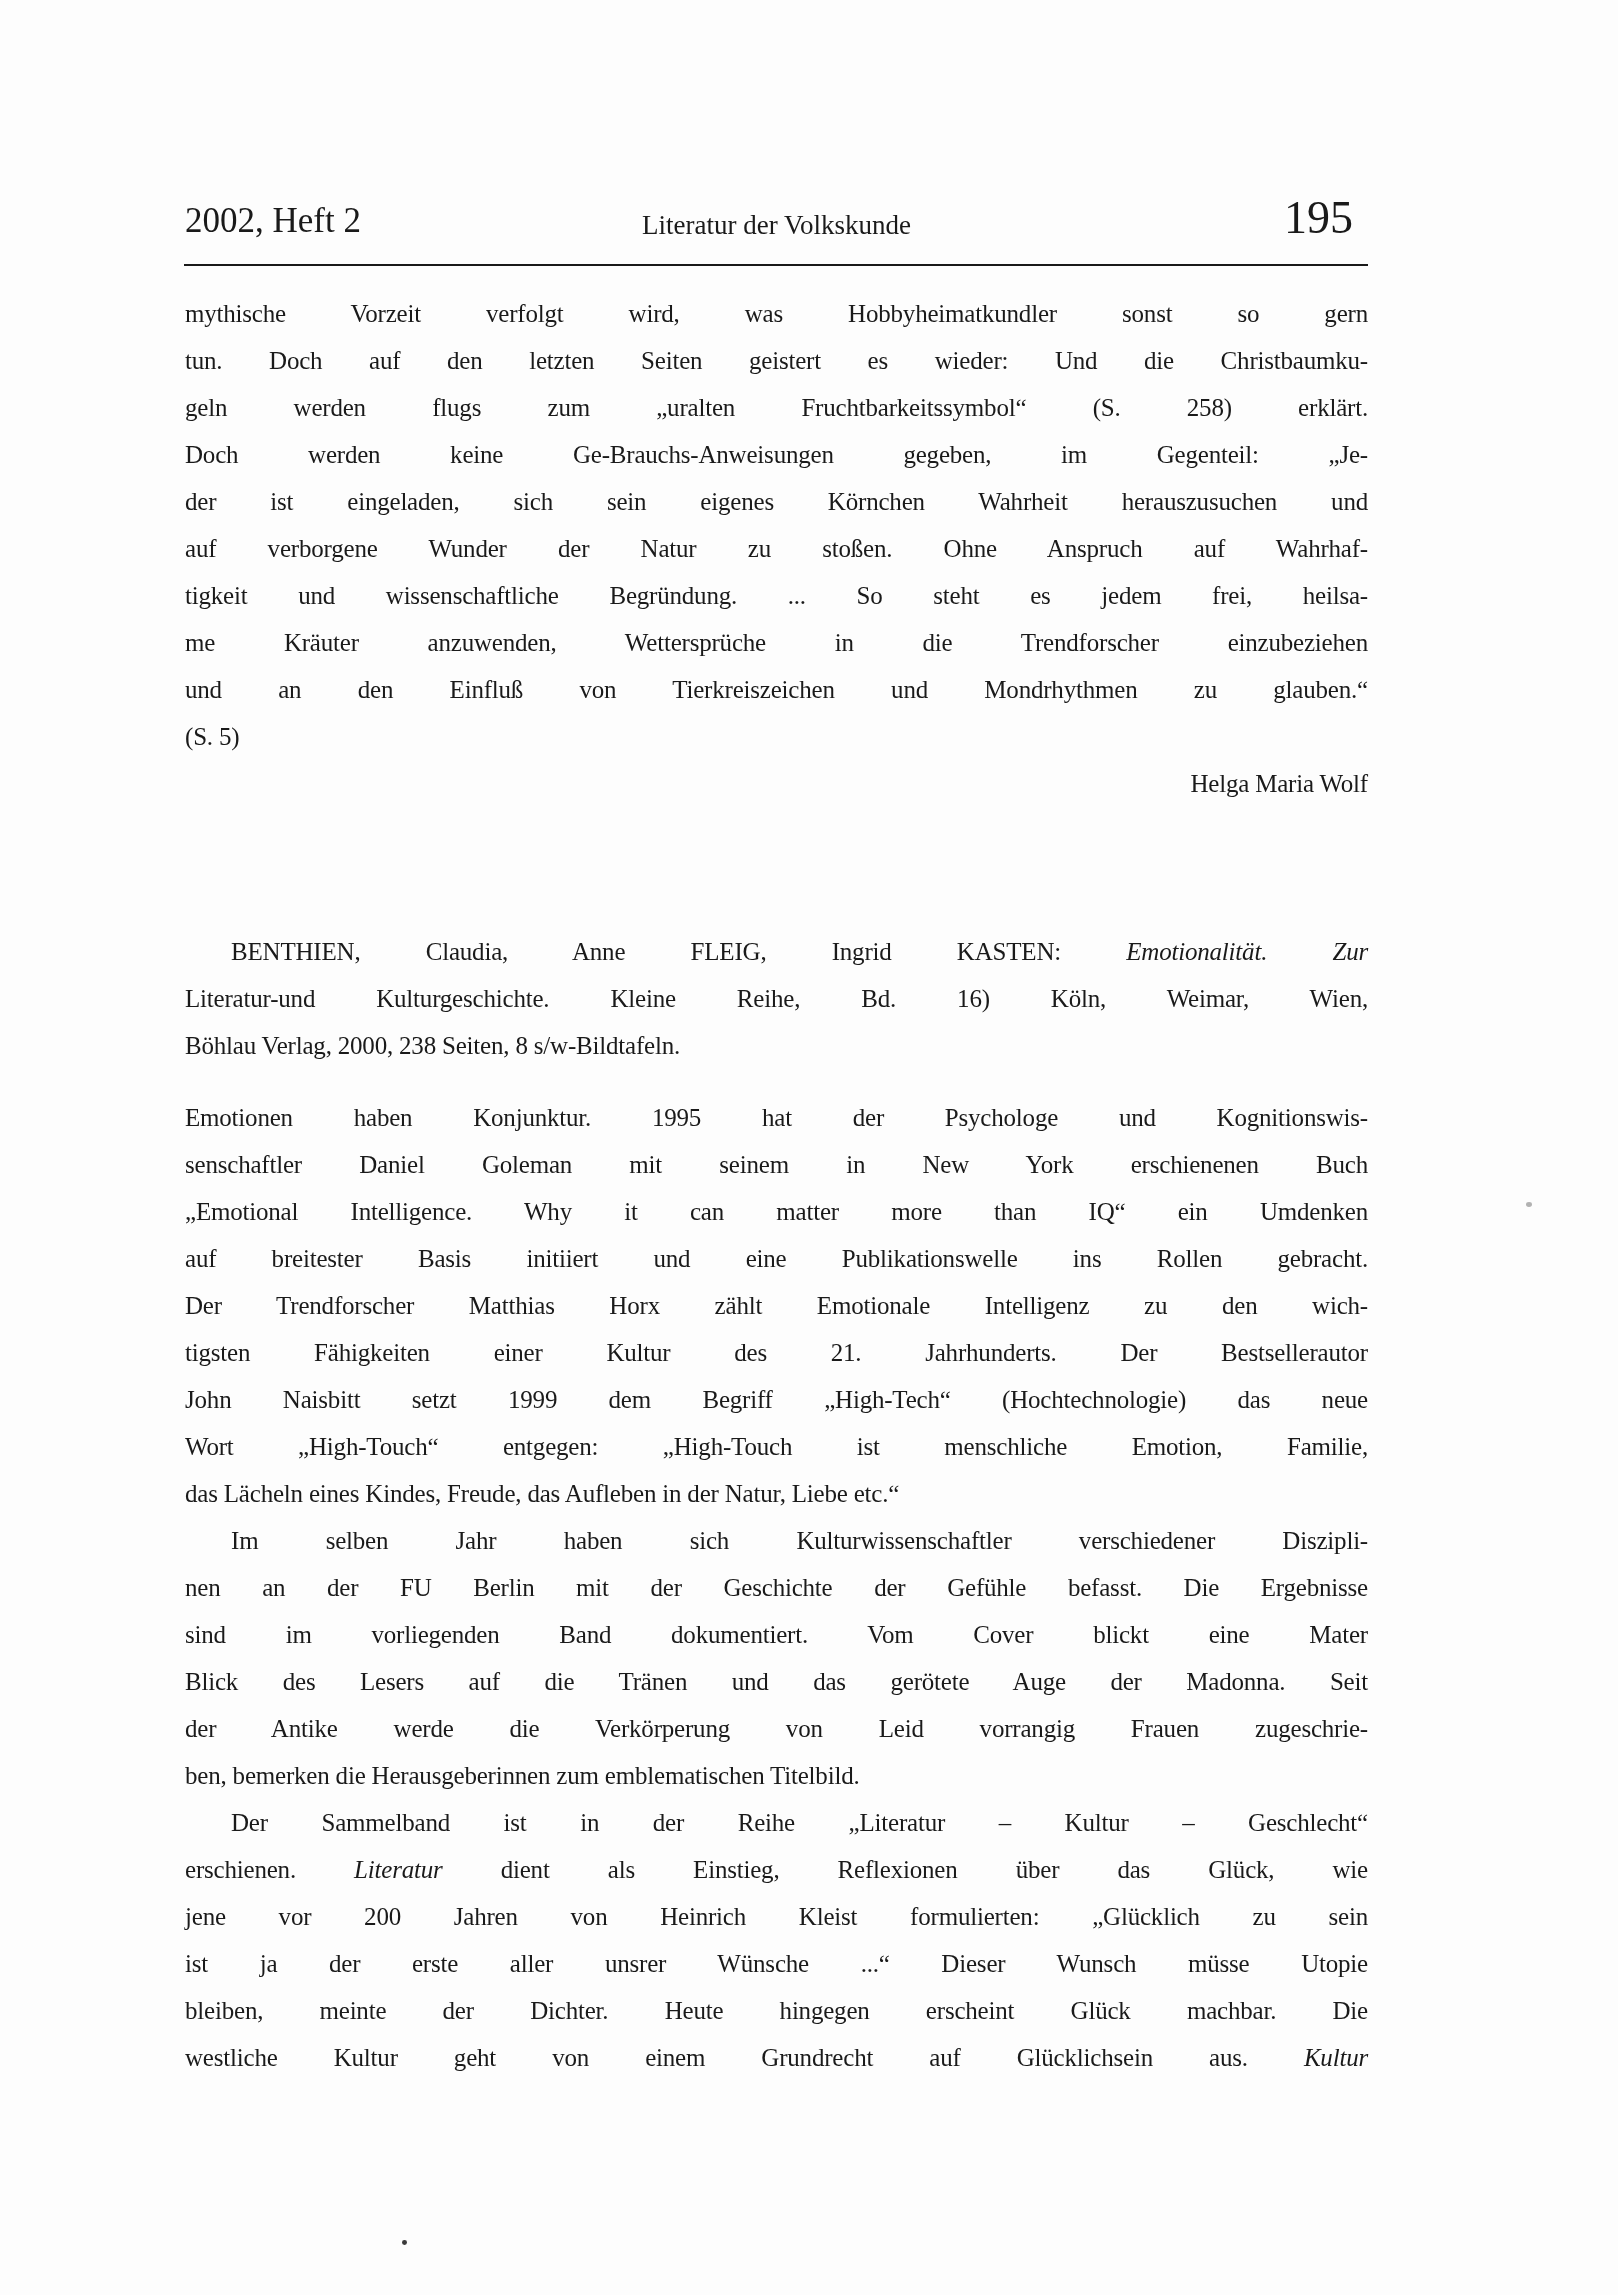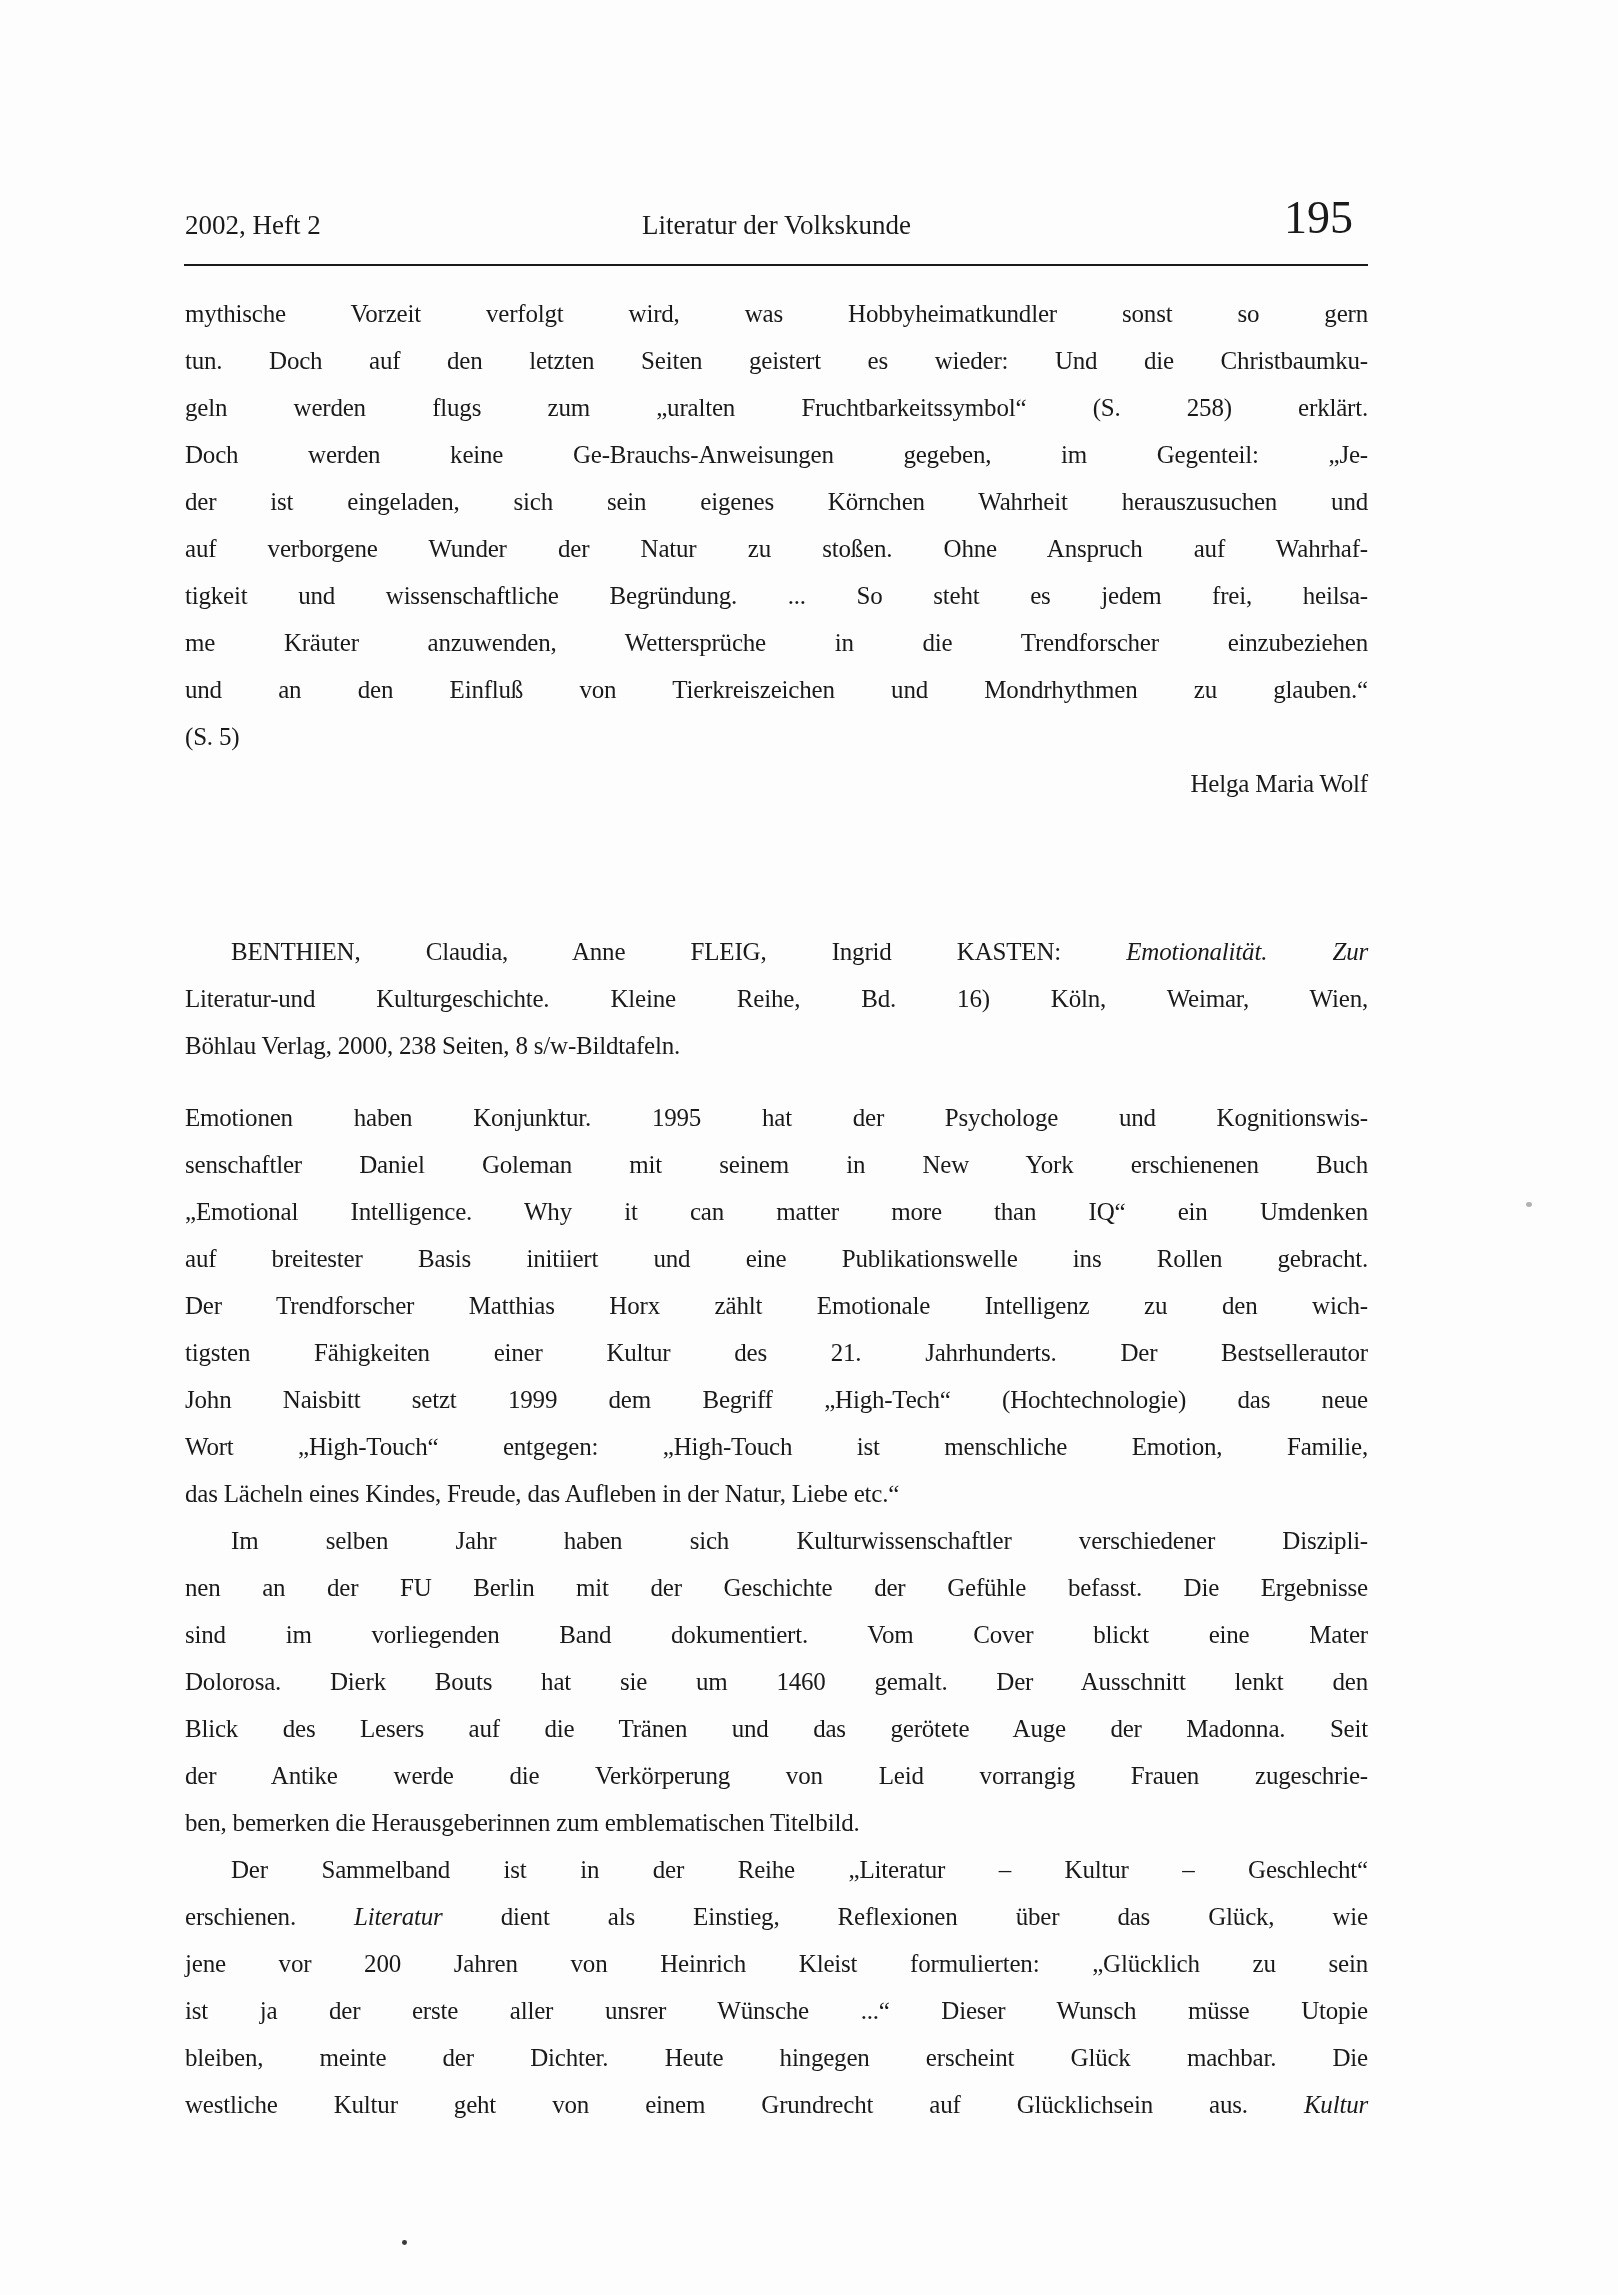--- a/index.html
+++ b/index.html
@@ -5,21 +5,21 @@
   html,body{margin:0;padding:0;background:#e8e8e8;}
   .page{
     position:relative;
     width:1618px;height:2295px;
     background:#fdfdfd;
     font-family:"Liberation Serif","DejaVu Serif",serif;
     color:#1a1a1a;
     overflow:hidden;
   }
   .page-header{position:absolute;left:185px;top:202px;width:1183px;height:42px;}
-  .h-left{position:absolute;left:0;bottom:3.2px;font-size:27px;white-space:nowrap;}
+  .h-left{position:absolute;left:0;bottom:3.2px;font-size:35px;white-space:nowrap;}
   .h-center{position:absolute;left:50%;transform:translateX(-50%);bottom:3.2px;font-size:27px;white-space:nowrap;}
   .h-right{position:absolute;right:15px;bottom:0;font-size:46px;white-space:nowrap;}
   .rule{position:absolute;left:184px;top:264px;width:1184px;height:2.4px;background:#191919;}
   .text-body{
     position:absolute;left:185px;top:290px;width:1183px;
     font-size:25px;line-height:47px;letter-spacing:-0.2px;
   }
   .line{text-align:justify;text-align-last:justify;}
   .line.flush{text-align-last:left;}
   .line.indent{text-indent:46px;}
@@ -72,21 +72,20 @@
         <div class="line"><span>Der Trendforscher Matthias Horx zählt Emotionale Intelligenz zu den wich-</span></div>
         <div class="line"><span>tigsten Fähigkeiten einer Kultur des 21. Jahrhunderts. Der Bestsellerautor</span></div>
         <div class="line"><span>John Naisbitt setzt 1999 dem Begriff „High-Tech“ (Hochtechnologie) das neue</span></div>
         <div class="line"><span>Wort „High-Touch“ entgegen: „High-Touch ist menschliche Emotion, Familie,</span></div>
         <div class="line flush"><span>das Lächeln eines Kindes, Freude, das Aufleben in der Natur, Liebe etc.“</span></div>
       </div>
       <div class="paragraph">
         <div class="line indent"><span>Im selben Jahr haben sich Kulturwissenschaftler verschiedener Diszipli-</span></div>
         <div class="line"><span>nen an der FU Berlin mit der Geschichte der Gefühle befasst. Die Ergebnisse</span></div>
         <div class="line"><span>sind im vorliegenden Band dokumentiert. Vom Cover blickt eine Mater</span></div>
-        <div class="line"><span>Dolorosa. Dierk Bouts hat sie um 1460 gemalt. Der Ausschnitt lenkt den</span></div>
         <div class="line"><span>Blick des Lesers auf die Tränen und das gerötete Auge der Madonna. Seit</span></div>
         <div class="line"><span>der Antike werde die Verkörperung von Leid vorrangig Frauen zugeschrie-</span></div>
         <div class="line flush"><span>ben, bemerken die Herausgeberinnen zum emblematischen Titelbild.</span></div>
       </div>
       <div class="paragraph">
         <div class="line indent"><span>Der Sammelband ist in der Reihe „Literatur – Kultur – Geschlecht“</span></div>
         <div class="line"><span>erschienen. </span><span class="it">Literatur</span><span> dient als Einstieg, Reflexionen über das Glück, wie</span></div>
         <div class="line"><span>jene vor 200 Jahren von Heinrich Kleist formulierten: „Glücklich zu sein</span></div>
         <div class="line"><span>ist ja der erste aller unsrer Wünsche ...“ Dieser Wunsch müsse Utopie</span></div>
         <div class="line"><span>bleiben, meinte der Dichter. Heute hingegen erscheint Glück machbar. Die</span></div>

